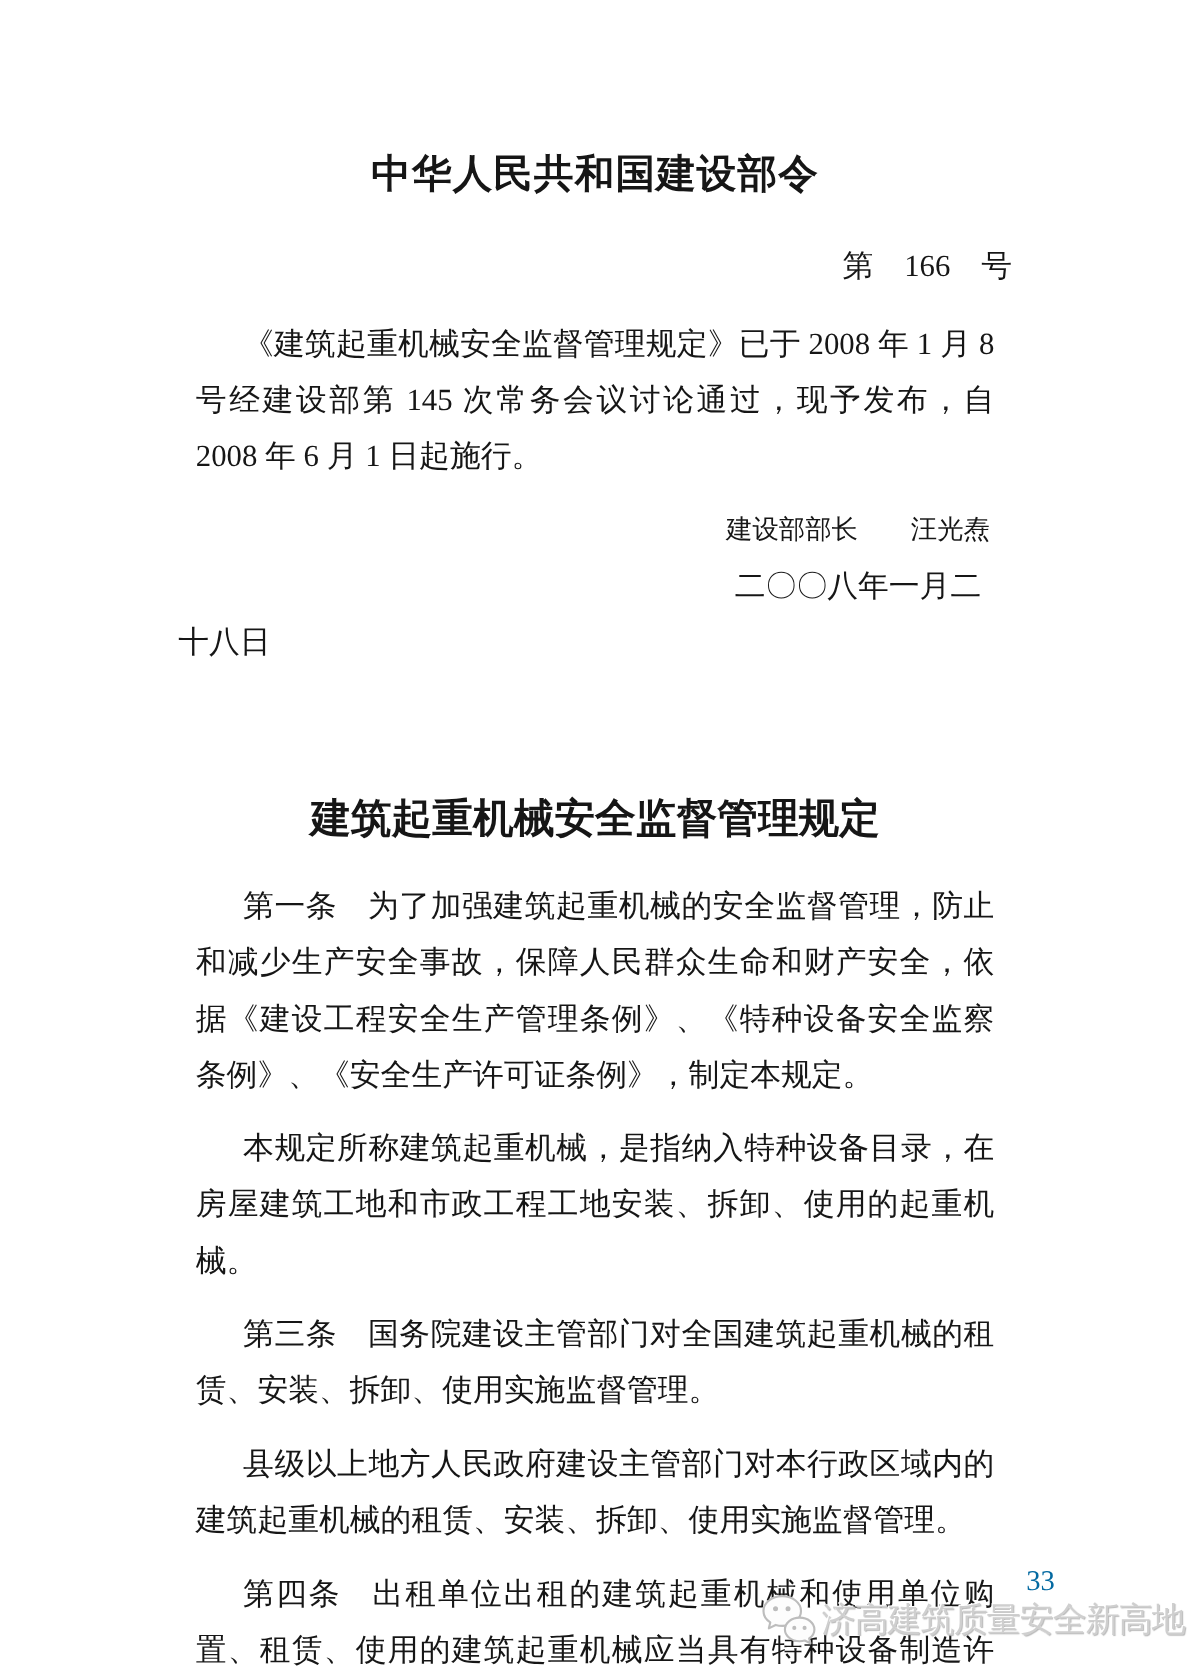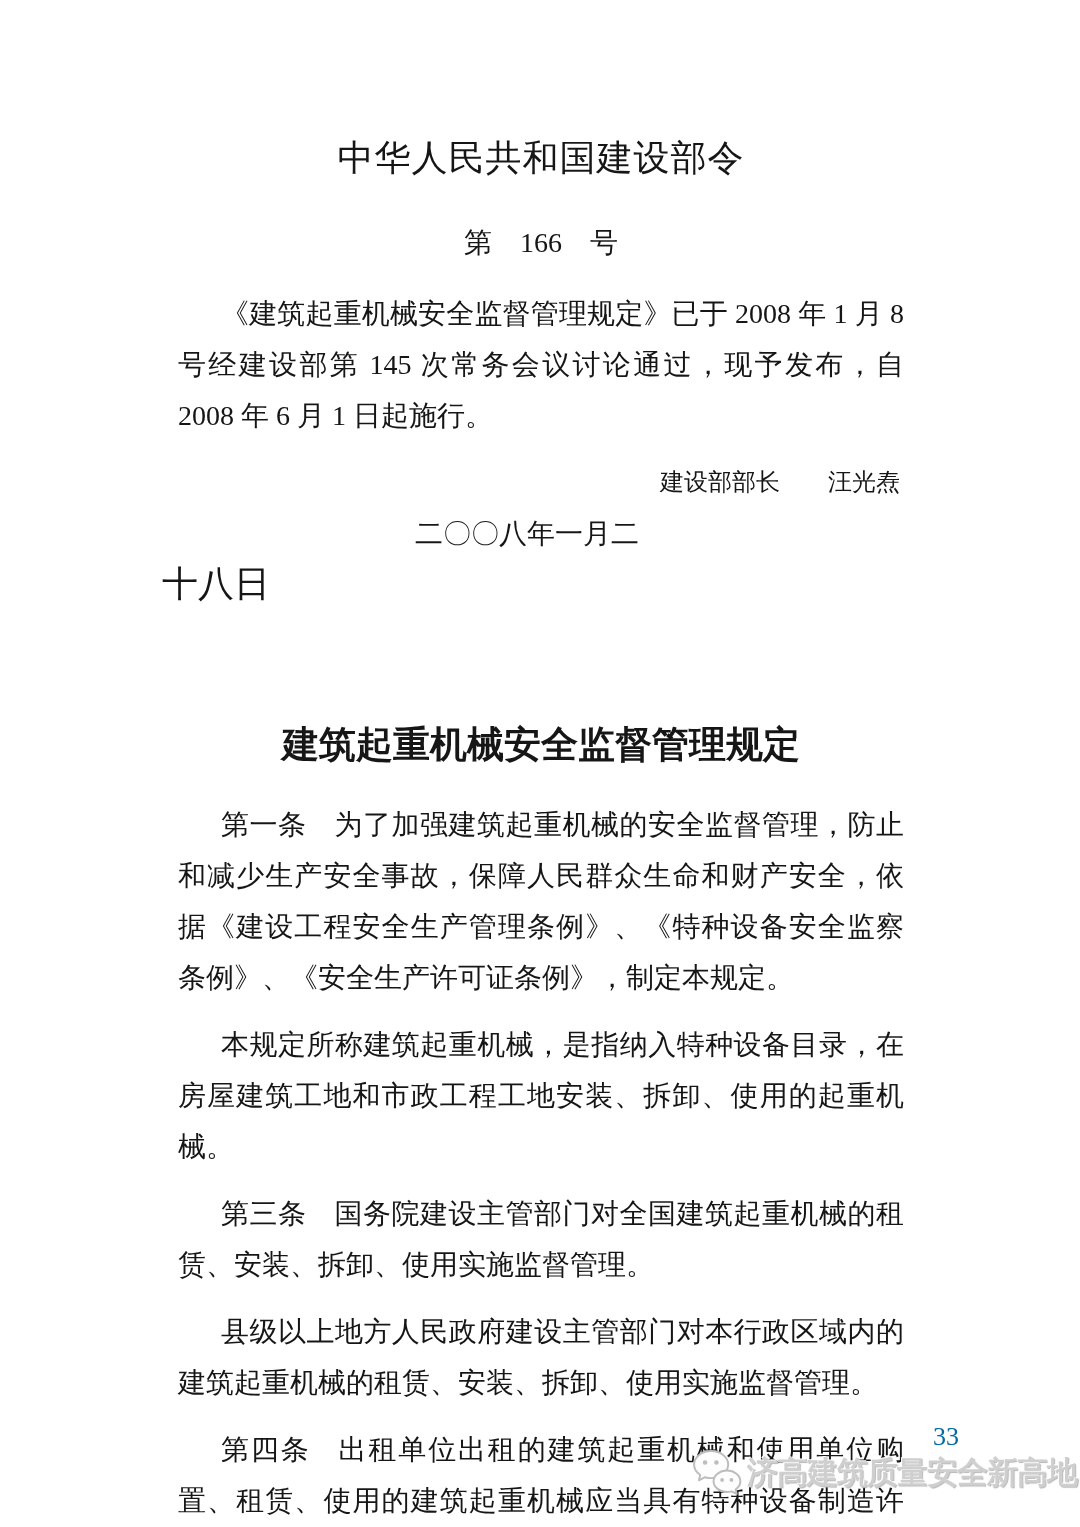--- a/index.html
+++ b/index.html
@@ -16,27 +16,27 @@
     font-family: "Liberation Serif", "DejaVu Serif", serif;
     color: #161616;
   }
   .content {
     margin: 0 160px 0 162px; 
   }
   .decree-title {
     margin: 136px 0 0 0;
     text-align: center;
     font-size: 36px;
-    font-weight: normal;
+    font-weight: bold;
     line-height: 44px;
     letter-spacing: 1px;
   }
   .decree-number {
     margin-top: 47px;
-    text-align: center;
+    text-align: right;
     font-size: 28px;
     line-height: 31px;
   }
   .para {
     margin: 16px;
     font-size: 28px;
     line-height: 51px;
     text-align: justify;
     text-indent: 43px;
   }
@@ -47,26 +47,26 @@
     margin: 2px 0 0 0;
     font-size: 24px;
     line-height: 51px;
     text-align: right;
     padding-right: 20px;
   }
   .date-line-1 {
     margin: 0;
     font-size: 28px;
     line-height: 51px;
-    text-align: center;
+    text-align: right;
     padding-right: 28px;
   }
   .date-line-2 {
     margin: 0;
-    font-size: 36px;
+    font-size: 28px;
     line-height: 51px;
     text-align: left;
   }
   .regulation-title {
     margin: 112px 0 0 0;
     text-align: center;
     font-size: 37px;
     font-weight: bold;
     line-height: 46px;
   }
@@ -95,21 +95,21 @@
     align-items: center;
   }
   .wm-icon {
     width: 52px;
     height: 52px;
     margin-right: 5px;
     flex: 0 0 auto;
   }
   .wm-text {
     font-size: 31px;
-    font-weight: bold;
+    font-weight: normal;
     letter-spacing: -1px;
     color: #cfcfcf;
     text-shadow: -1px -1px 0 #ffffff, 1px 1px 1px #b9b9b9;
     white-space: nowrap;
   }
 </style>
 </head>
 <body>
 
 <div class="page">

